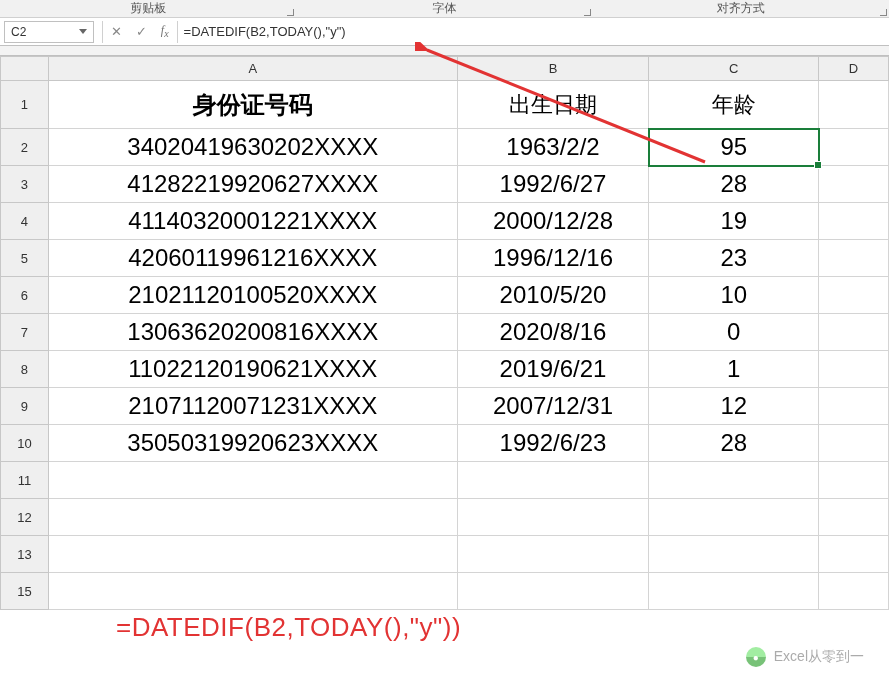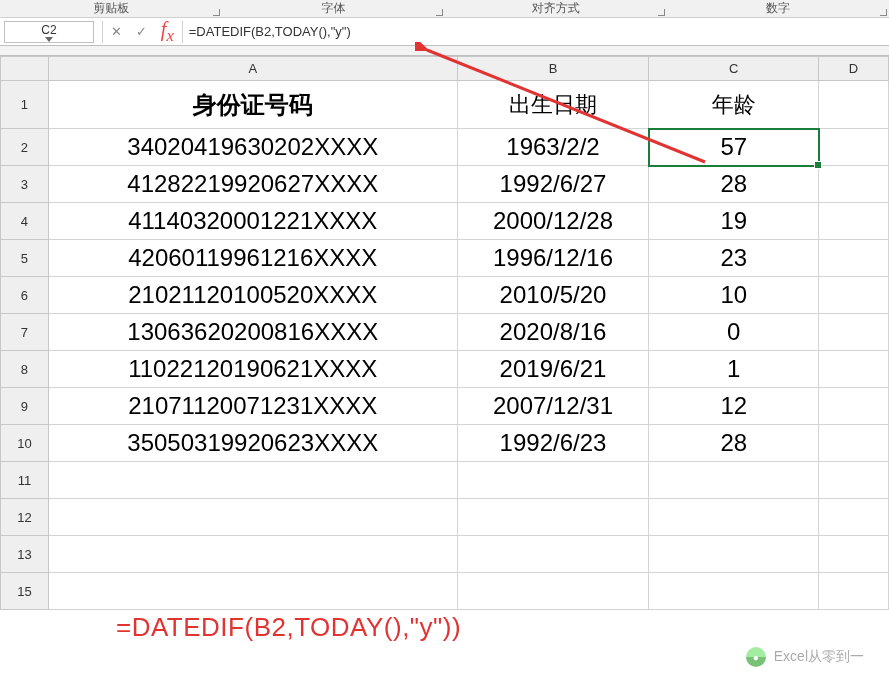--- a/index.html
+++ b/index.html
@@ -53,25 +53,24 @@
       background: #fff;
     }
     .name-box {
       width: 90px;
       height: 22px;
       border: 1px solid #c0c0c0;
       margin: 0 4px;
       padding: 0 6px;
       display: flex;
       align-items: center;
-      justify-content: flex-end;
+      justify-content: space-between;
       font-size: 12px;
       color: #333;
       position: relative;
-      flex-direction: column;
     }
     .name-box-dropdown {
       width: 0;
       height: 0;
       border-left: 4px solid transparent;
       border-right: 4px solid transparent;
       border-top: 5px solid #666;
     }
     .formula-icons {
       display: flex;
@@ -82,23 +81,23 @@
       align-items: center;
       margin-left: 4px;
     }
     .formula-icon {
       font-size: 13px;
       color: #888;
       cursor: default;
     }
     .formula-icon.fx {
       font-style: italic;
-      color: #ef4444;
+      color: #737373;
       font-family: "Times New Roman", serif;
-      font-size: 20px;
+      font-size: 12px;
     }
     .formula-input {
       flex: 1;
       padding: 0 6px;
       font-size: 13px;
       color: #333;
       border-left: 1px solid #d0d0d0;
       height: 22px;
       display: flex;
       align-items: center;
@@ -235,21 +234,20 @@
       font-size: 10px;
     }
   </style>
 </head>
 <body>
 
 <div class="ribbon-tabs">
   <div class="ribbon-group">剪贴板</div>
   <div class="ribbon-group">字体</div>
   <div class="ribbon-group">对齐方式</div>
-  <div class="ribbon-group">数字</div>
 </div>
 
 <div class="formula-bar">
   <div class="name-box">
     <span>C2</span>
     <span class="name-box-dropdown"></span>
   </div>
   <div class="formula-icons">
     <span class="formula-icon">✕</span>
     <span class="formula-icon">✓</span>
@@ -283,21 +281,21 @@
         <th class="row-header">1</th>
         <td class="bold">身份证号码</td>
         <td>出生日期</td>
         <td>年龄</td>
         <td></td>
       </tr>
       <tr>
         <th class="row-header selected">2</th>
         <td>34020419630202XXXX</td>
         <td>1963/2/2</td>
-        <td class="selected-cell">57</td>
+        <td class="selected-cell">95</td>
         <td></td>
       </tr>
       <tr>
         <th class="row-header">3</th>
         <td>41282219920627XXXX</td>
         <td>1992/6/27</td>
         <td>28</td>
         <td></td>
       </tr>
       <tr>

